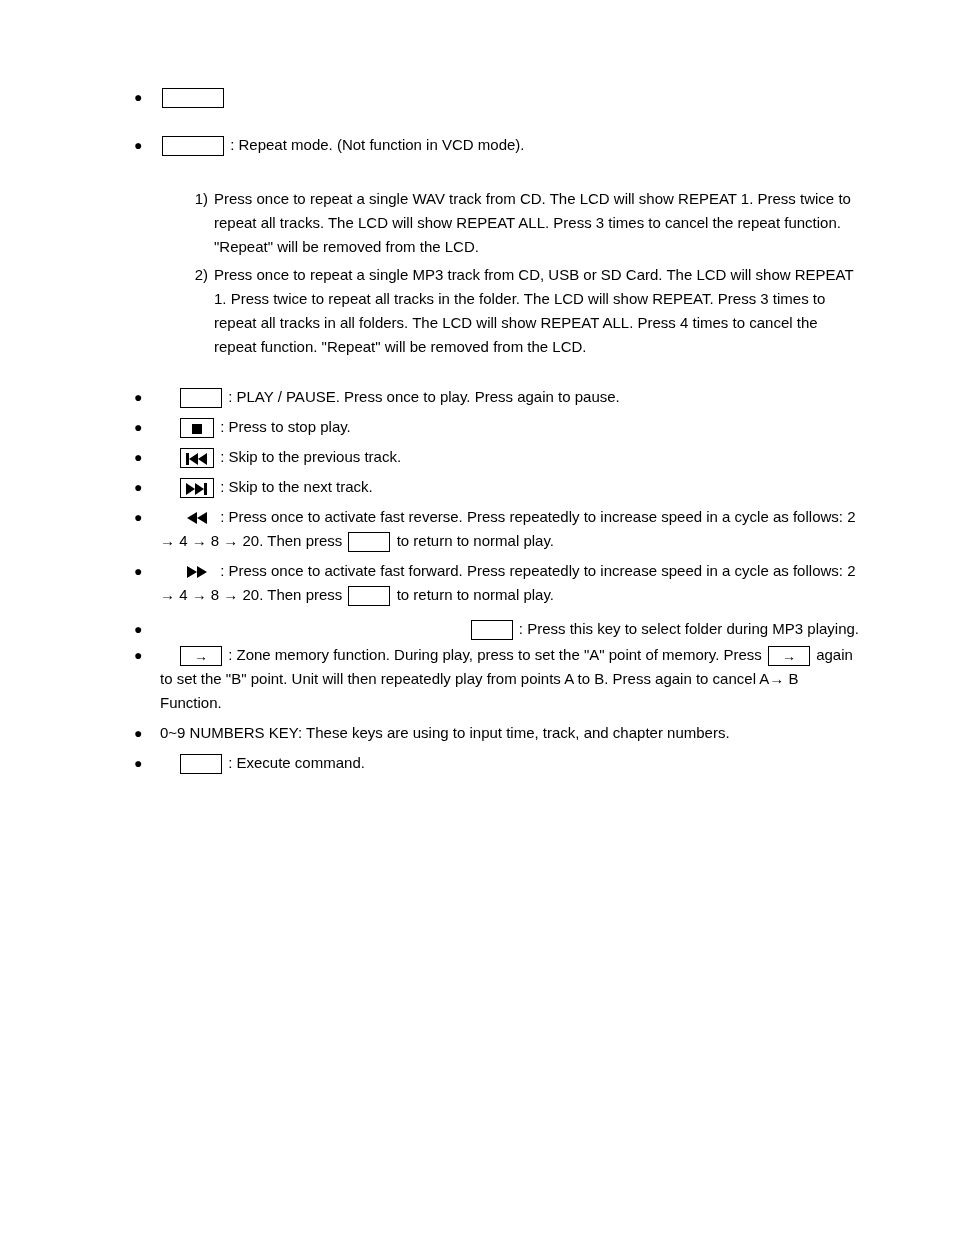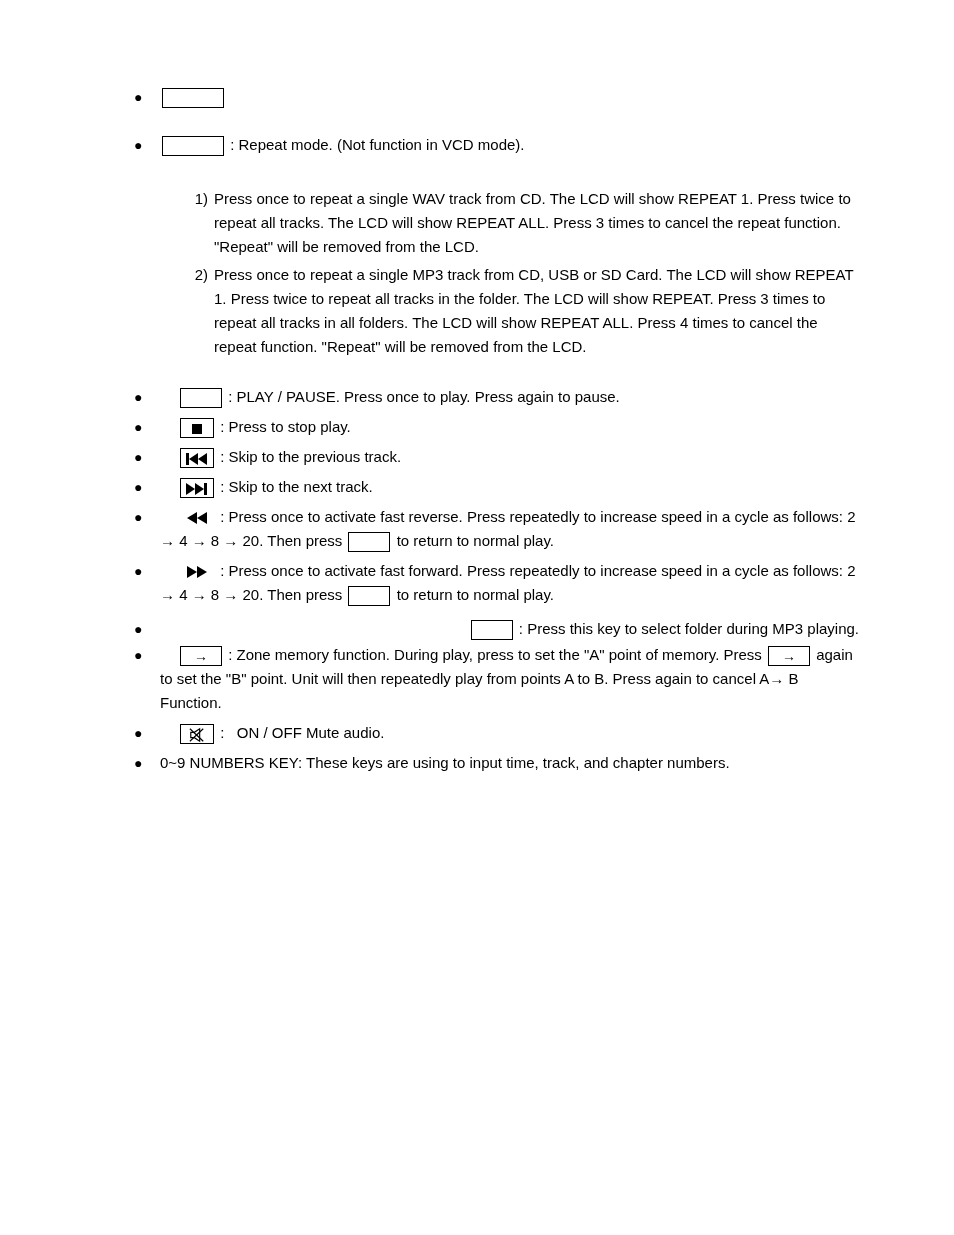--- a/index.html
+++ b/index.html
@@ -159,27 +159,25 @@
   </li>
 
   <li class="para">
     <span class="indent1"></span>
     <span class="btn"><span class="arrow">→</span></span>
     <span>: Zone memory function. During play, press to set the "A" point of memory. Press</span>
     <span class="btn"><span class="arrow">→</span></span>
     <span>again to set the "B" point. Unit will then repeatedly play from points A to B. Press again to cancel A→ B Function.</span>
   </li>
 
-  <li class="para">
-    <span class="indent1"></span>
-    <span class="btn narrow"><svg width="16" height="16" viewBox="-2 -1 18 16">
-          <use href="#i-mute"></use>
-        </svg></span>
-    <span style="white-space:pre;">:   ON / OFF Mute audio.</span>
-  </li>
 
 
   <li class="para">
     <span>0~9 NUMBERS KEY: These keys are using to input time, track, and chapter numbers.</span>
   </li>
 
+  <li>
+    <span class="indent1"></span>
+    <span class="btn empty"></span>
+    <span>: Execute command.</span>
+  </li>
 
 </ul>
 
 </body></html>

